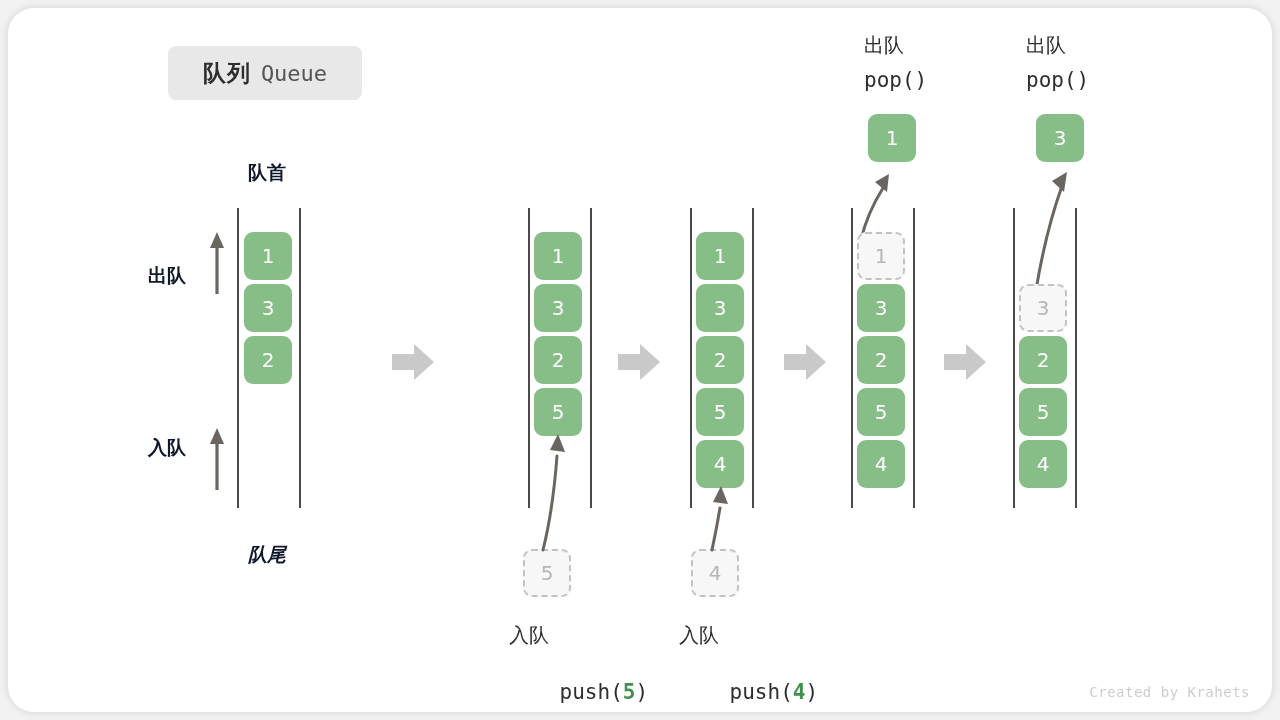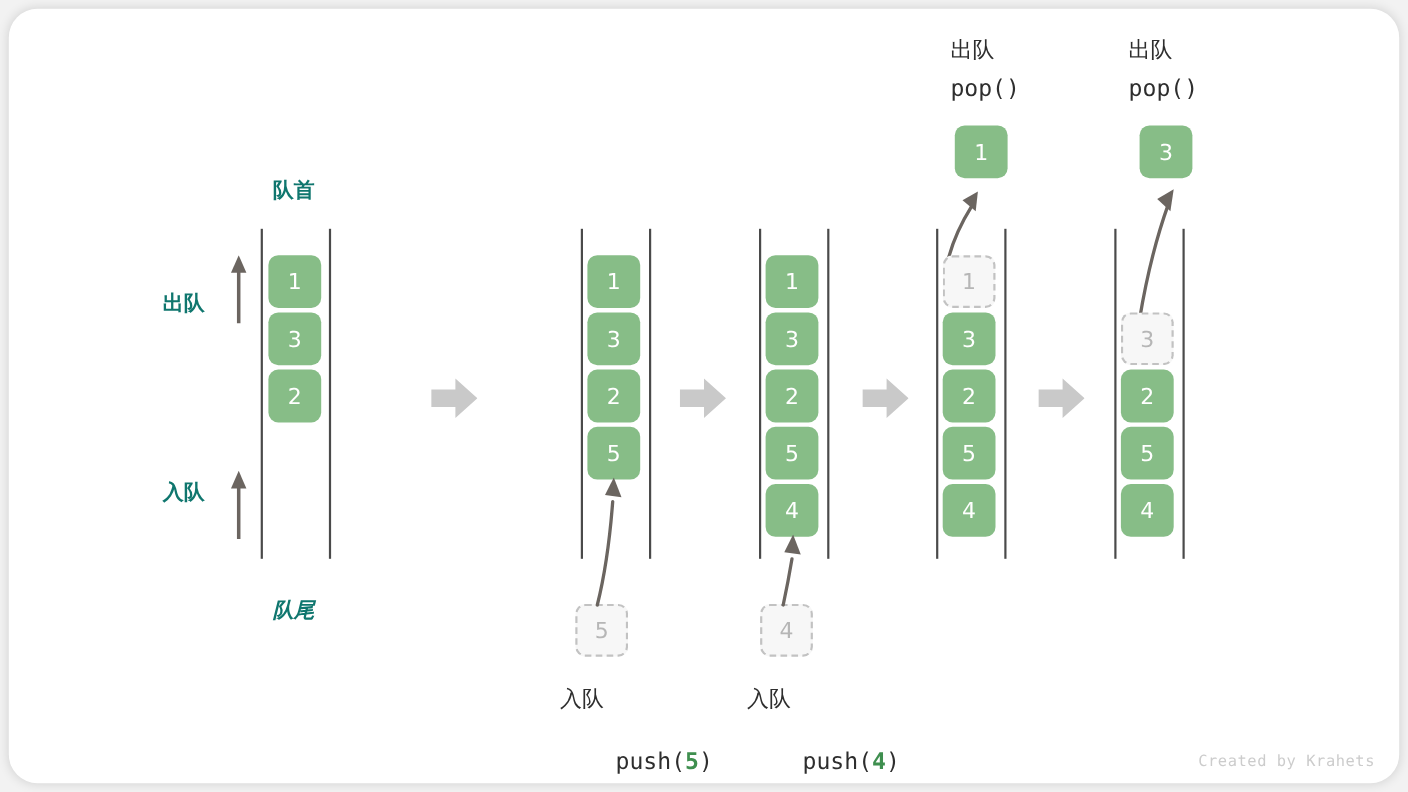--- a/index.html
+++ b/index.html
@@ -40,21 +40,21 @@
     letter-spacing: 1px;
   }
   .title-en {
     font-family: "DejaVu Sans Mono", "Liberation Mono", monospace;
     font-size: 22px; color: #555555;
   }
 
   
   .lbl {
     position: absolute;
-    color: #0f766e;
+    color: #0f172a;
     white-space: pre;
   }
   .lbl-bold { font-weight: 700; font-size: 19px; }
   .lbl-head { font-weight: 700; font-size: 19px; text-align: center; }
 
   .mono {
     font-family: "DejaVu Sans Mono", "Liberation Mono", monospace;
     font-size: 21px;
     color: #2e2e2e;
     white-space: pre;
@@ -114,20 +114,24 @@
     color: #cccccc;
     letter-spacing: 0.5px;
   }
 </style>
 </head>
 <body>
 
 <div id="stage">
   <div class="card"></div>
 
+  <div class="title-chip">
+    <span class="title-cn">队列</span>
+    <span class="title-en">Queue</span>
+  </div>
 
   <div class="lbl lbl-head" style="left:225px; top:160px; width:84px;">队首</div>
   <div class="lbl lbl-head" style="left:225px; top:542px; width:84px;font-style:italic;">队尾</div>
 
   <div class="rail" style="left:237px; top:208px; height:300px;"></div>
   <div class="rail" style="left:299px; top:208px; height:300px;"></div>
 
   <div class="box" style="left:244px; top:232px;">1</div>
   <div class="box" style="left:244px; top:284px;">3</div>
   <div class="box" style="left:244px; top:336px;">2</div>

